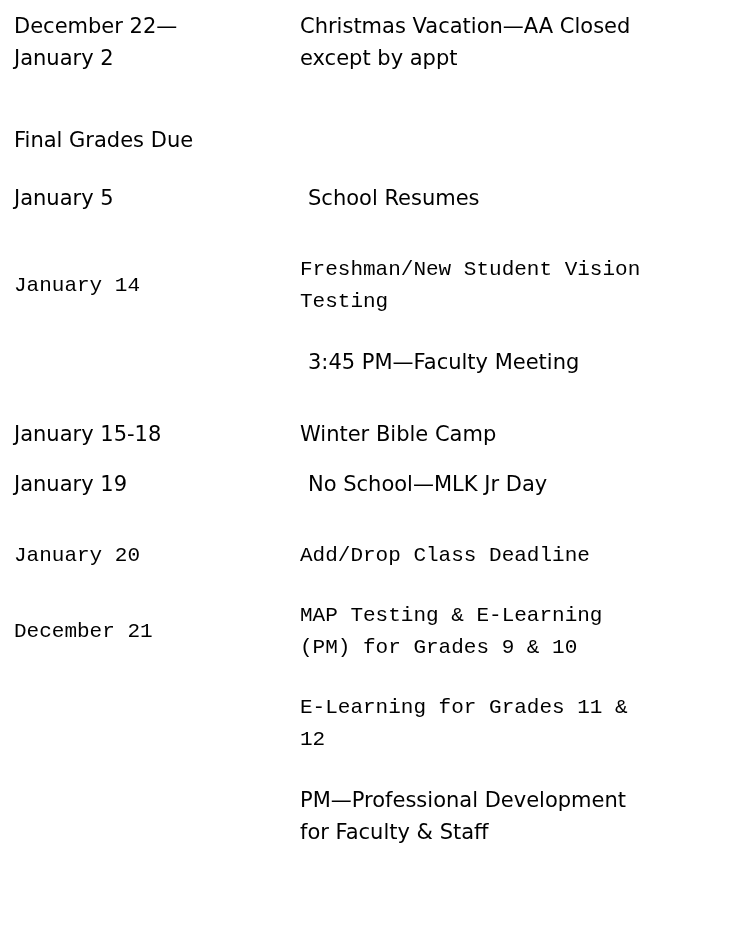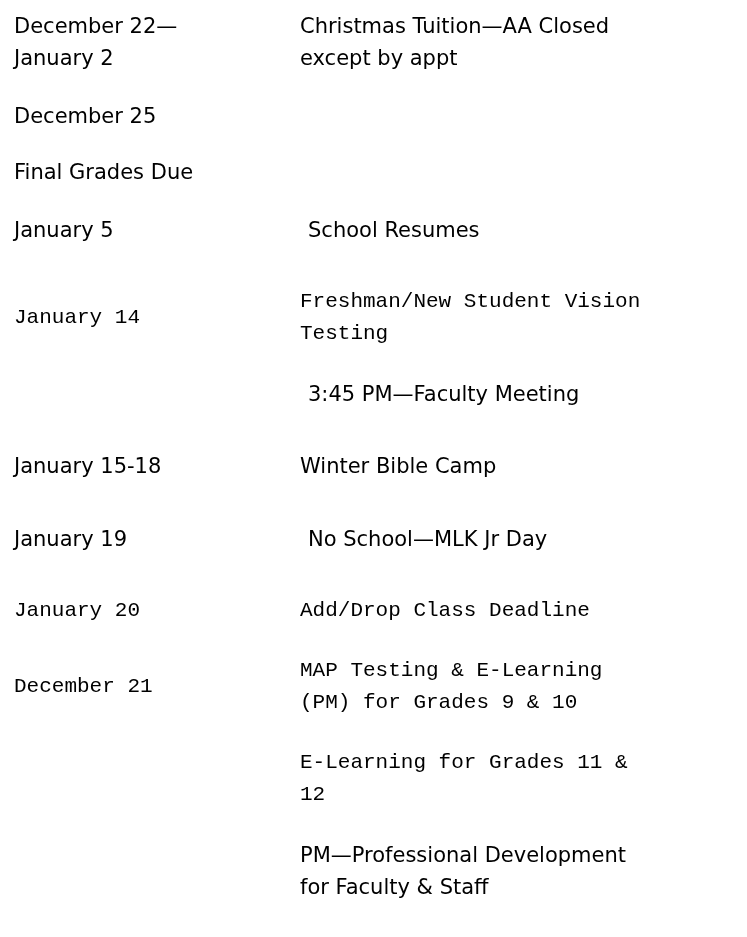--- a/index.html
+++ b/index.html
@@ -29,35 +29,34 @@
     white-space: pre-line;
   }
   .event-cell {
     width: 350px;
     flex: 0 0 350px;
   }
   .mb-24 { margin-bottom: 24px; }
   .mb-26 { margin-bottom: 26px; }
   .mb-28 { margin-bottom: 28px; font-family: Liberation Mono, monospace; }
   .mb-40 { margin-bottom: 40px; gap: 8px; }
-  .mb-41 { margin-bottom: 41px; }
+  .mb-41 { margin-bottom: 18px; }
 </style>
 </head>
 <body>
 
 <div class="schedule">
 
   <div class="row mb-26">
     <div class="date-cell">December 22—
 January 2</div>
-    <div class="event-cell">Christmas Tuition—AA Closed except by appt</div>
+    <div class="event-cell">Christmas Vacation—AA Closed except by appt</div>
   </div>
 
   <div class="row mb-24">
-    <div class="date-cell">December 25</div>
   </div>
 
   <div class="row mb-26">
     <div class="event-cell">Final Grades Due</div>
   </div>
 
   <div class="row mb-40">
     <div class="date-cell">January 5</div>
     <div class="event-cell">School Resumes</div>
   </div>

